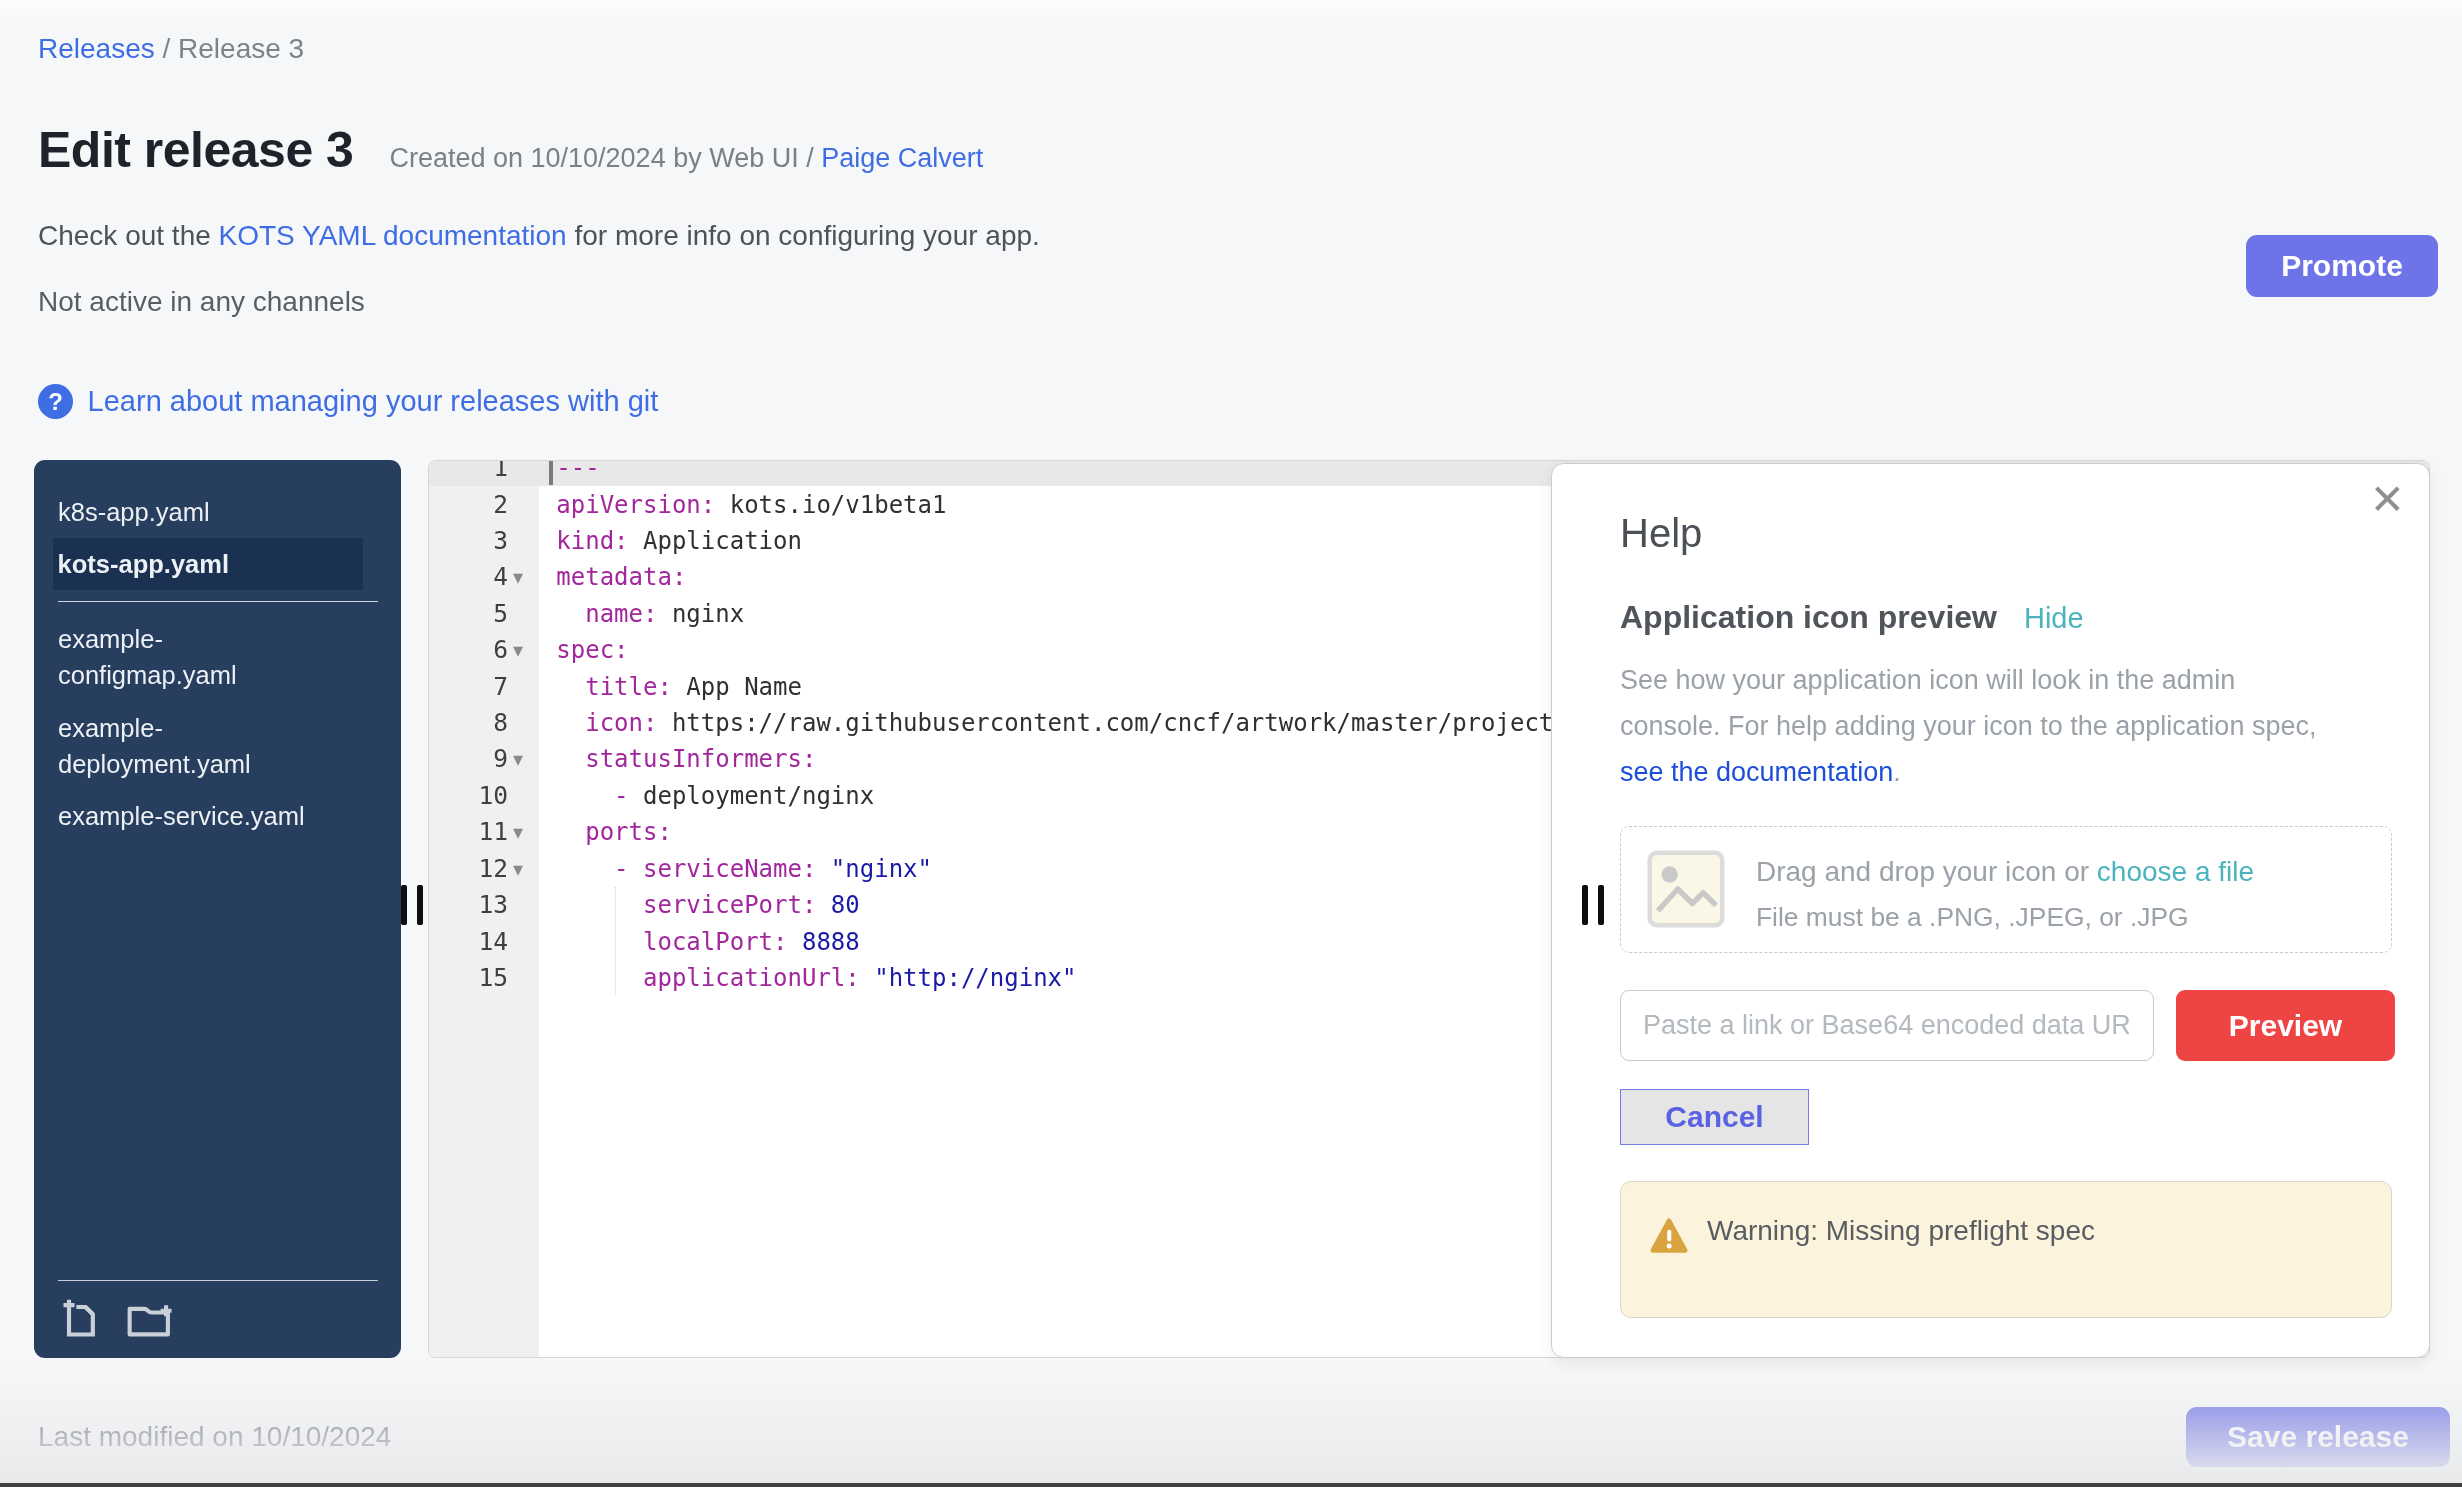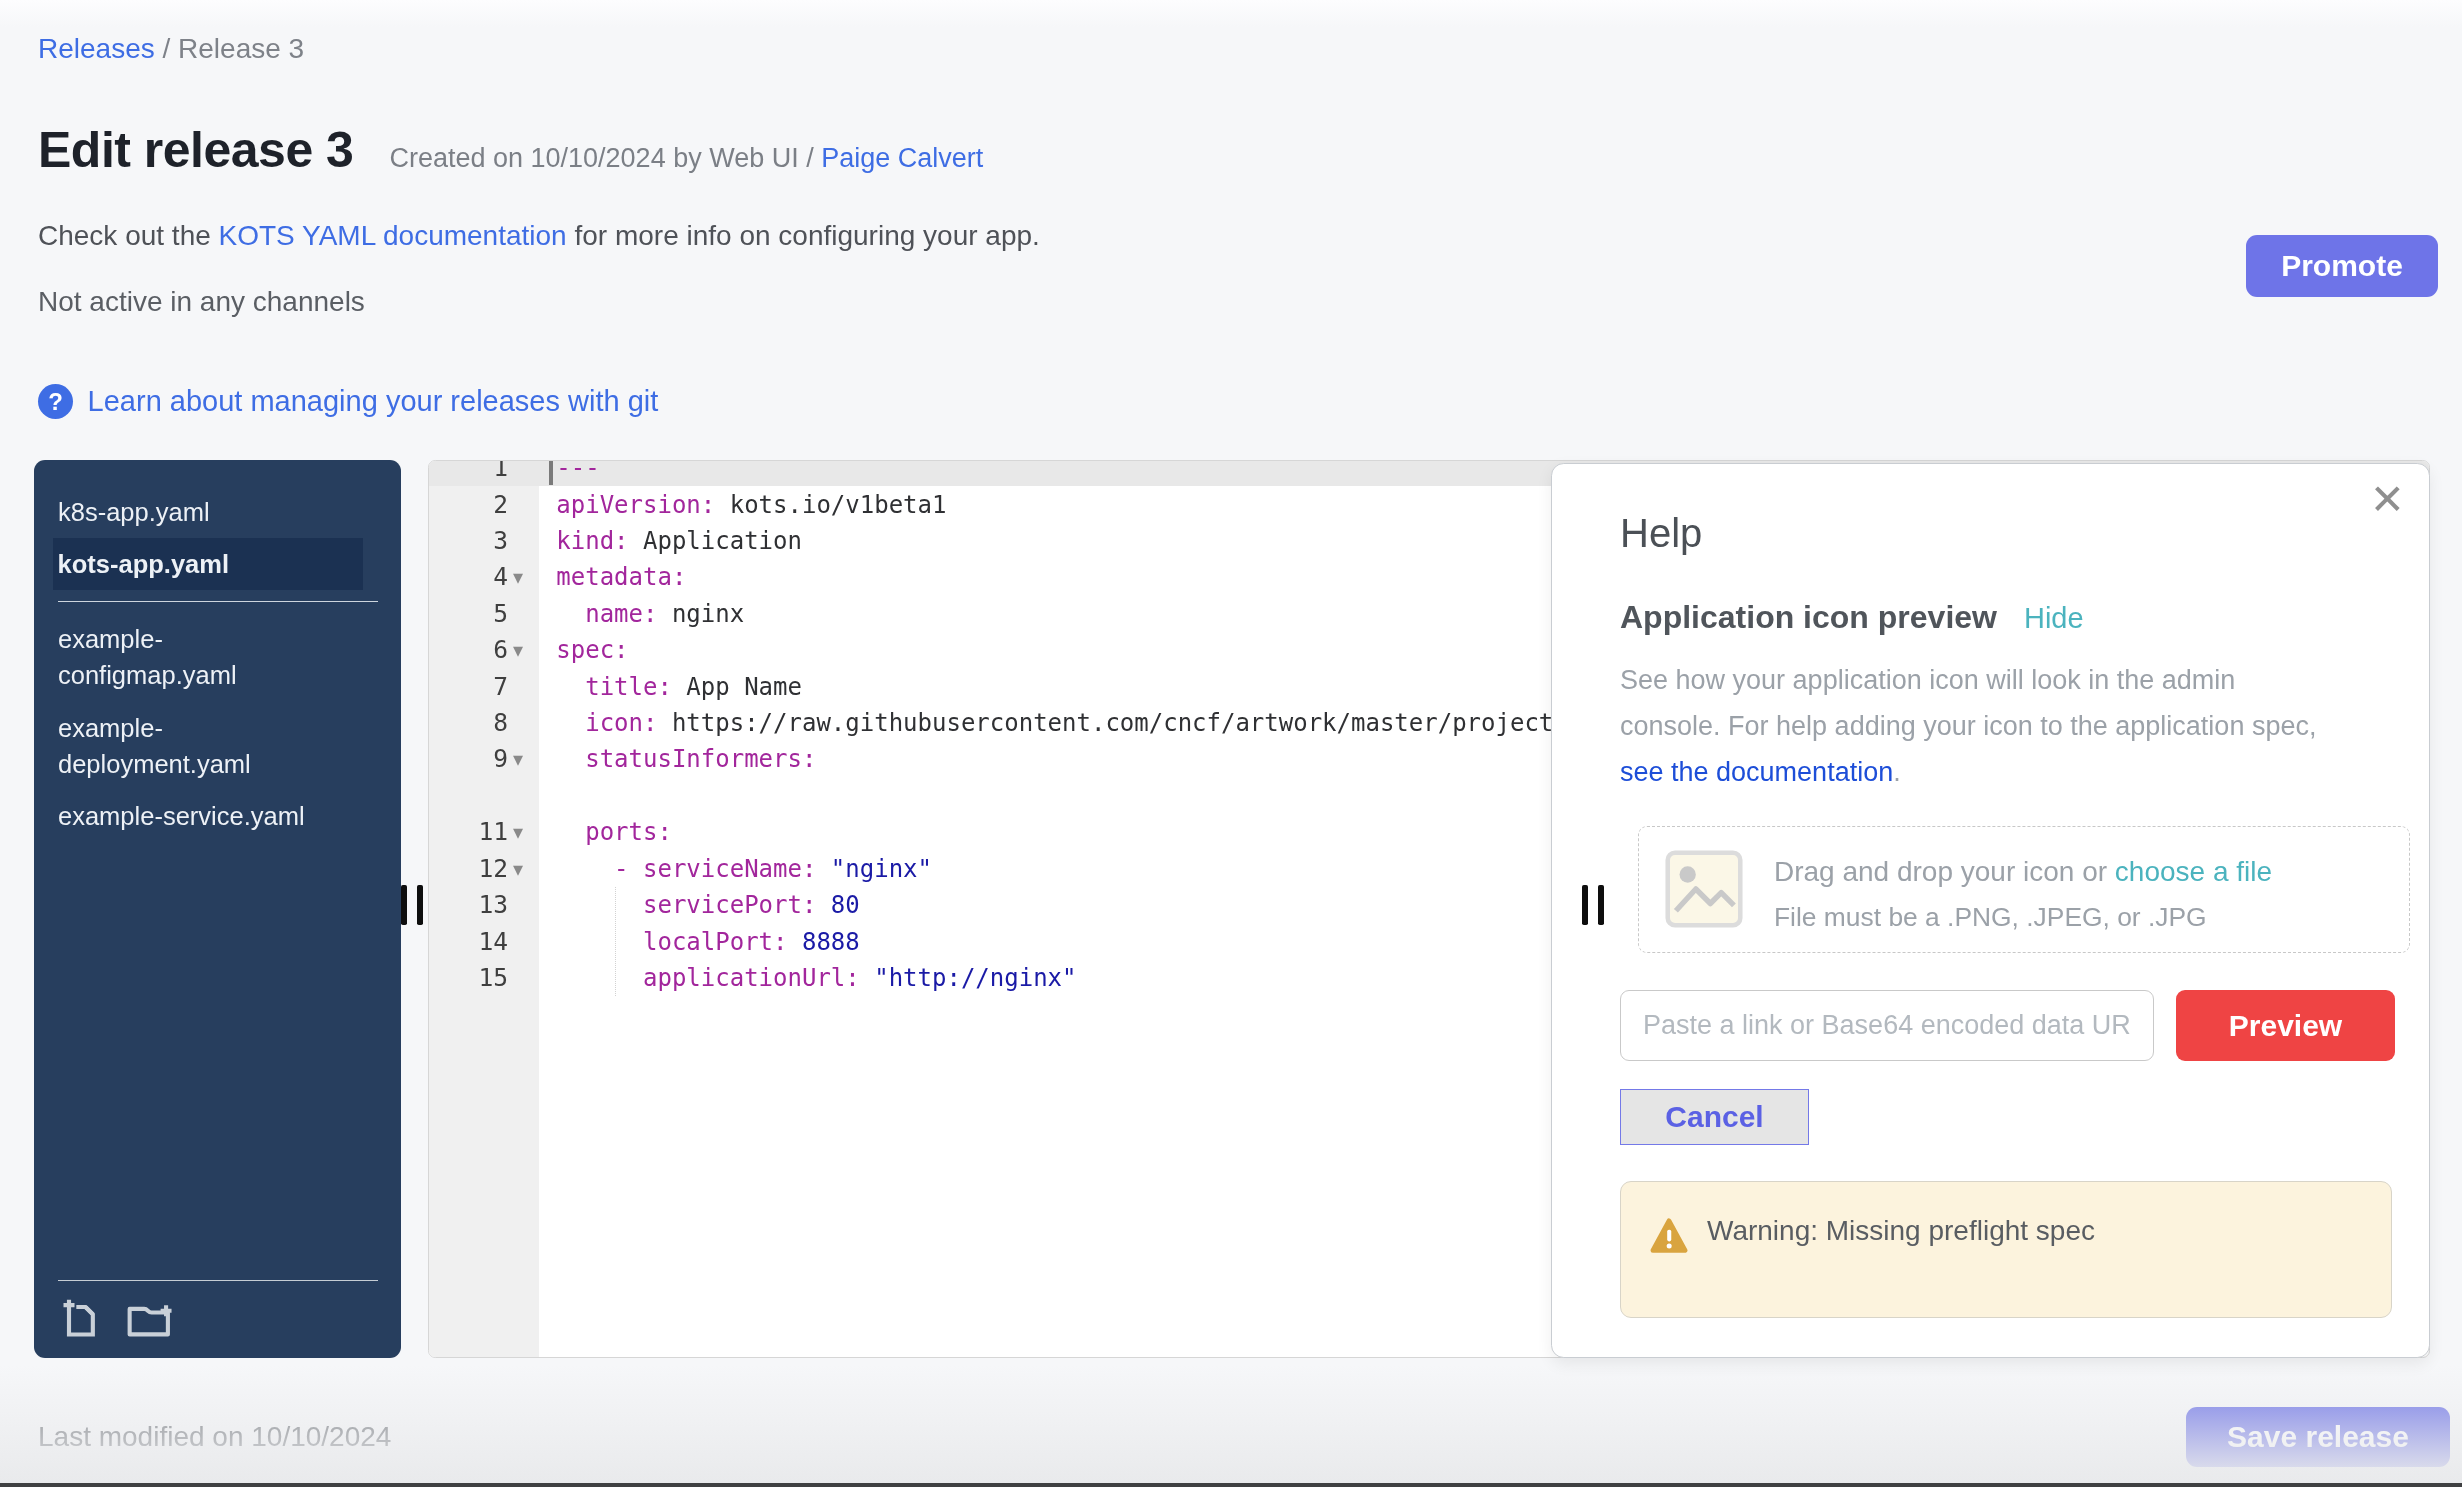--- a/index.html
+++ b/index.html
@@ -82,21 +82,21 @@
     box-shadow:0 5.5px 16.4px rgba(0,0,0,0.07); overflow:hidden; }
   .help-close { position:absolute; top:14.6px; right:24px; font-size:42px; color:#8f8f8f;
     cursor:pointer; font-family:"DejaVu Sans", sans-serif; line-height:1; }
   .help-title { position:absolute; left:68px; top:47px; font-size:40px; font-weight:500; color:#4b5056; }
   .help-subrow { position:absolute; left:68px; top:135px; display:flex; align-items:baseline; }
   .help-subhead { font-size:32px; font-weight:bold; color:#50555b; }
   .hide-link { margin-left:27px; font-size:29px; color:#4bb3be; text-decoration:none; cursor:pointer; }
   .help-desc { position:absolute; left:68px; top:193px; width:738px; font-size:27px;
     line-height:46px; color:#9ba1a8; }
   .help-desc a { color:#1d4ed8; text-decoration:none; }
-  .dropzone { position:absolute; left:86px; top:362px; width:772px; height:127px;
+  .dropzone { position:absolute; left:68px; top:362px; width:772px; height:127px;
     border:1.8px dashed #c8c8c8; border-radius:9px; }
   .dz-icon { position:absolute; left:25.5px; top:22px; }
   .dz-line1 { position:absolute; left:135px; top:29px; font-size:28px; color:#9ba1a8; }
   .dz-line1 a { color:#4bb3be; text-decoration:none; cursor:pointer; }
   .dz-line2 { position:absolute; left:135px; top:75px; font-size:26.4px; color:#9ba1a8; }
   .icon-input { position:absolute; left:68px; top:526px; width:534px; height:71px;
     border:1.8px solid #c9c9c9; border-radius:9px; padding:0 22px; font-size:27px;
     color:#3c3c3c; font-family:"Liberation Sans", sans-serif; outline:none; }
   .icon-input::placeholder { color:#b3b9bf; }
   .preview-btn { position:absolute; left:624px; top:526px; width:219px; height:71px;
@@ -206,20 +206,24 @@
       </div>
       <div class="crow" style="top: 244px;">
         <div class="gut">8</div>
         <div class="codeline"><span class="tok-p">  </span><span class="tok-k">icon:</span><span class="tok-v"> https://raw.githubusercontent.com/cncf/artwork/master/projects/kubernetes/icon/color/kubernetes-icon-color.png</span></div>
       </div>
       <div class="crow" style="top: 280px;">
         <div class="gut">9</div>
         <span class="fold">▾</span>
         <div class="codeline"><span class="tok-p">  </span><span class="tok-k">statusInformers:</span></div>
       </div>
+      <div class="crow" style="top: 317px;">
+        <div class="gut">10</div>
+        <div class="codeline"><span class="tok-p">    </span><span class="tok-k">- </span><span class="tok-v">deployment/nginx</span></div>
+      </div>
       <div class="crow" style="top: 353px;">
         <div class="gut">11</div>
         <span class="fold">▾</span>
         <div class="codeline"><span class="tok-p">  </span><span class="tok-k">ports:</span></div>
       </div>
       <div class="crow" style="top: 390px;">
         <div class="gut">12</div>
         <span class="fold">▾</span>
         <div class="codeline"><span class="tok-p">    </span><span class="tok-k">- </span><span class="tok-k">serviceName:</span><span class="tok-b"> "nginx"</span></div>
       </div>

